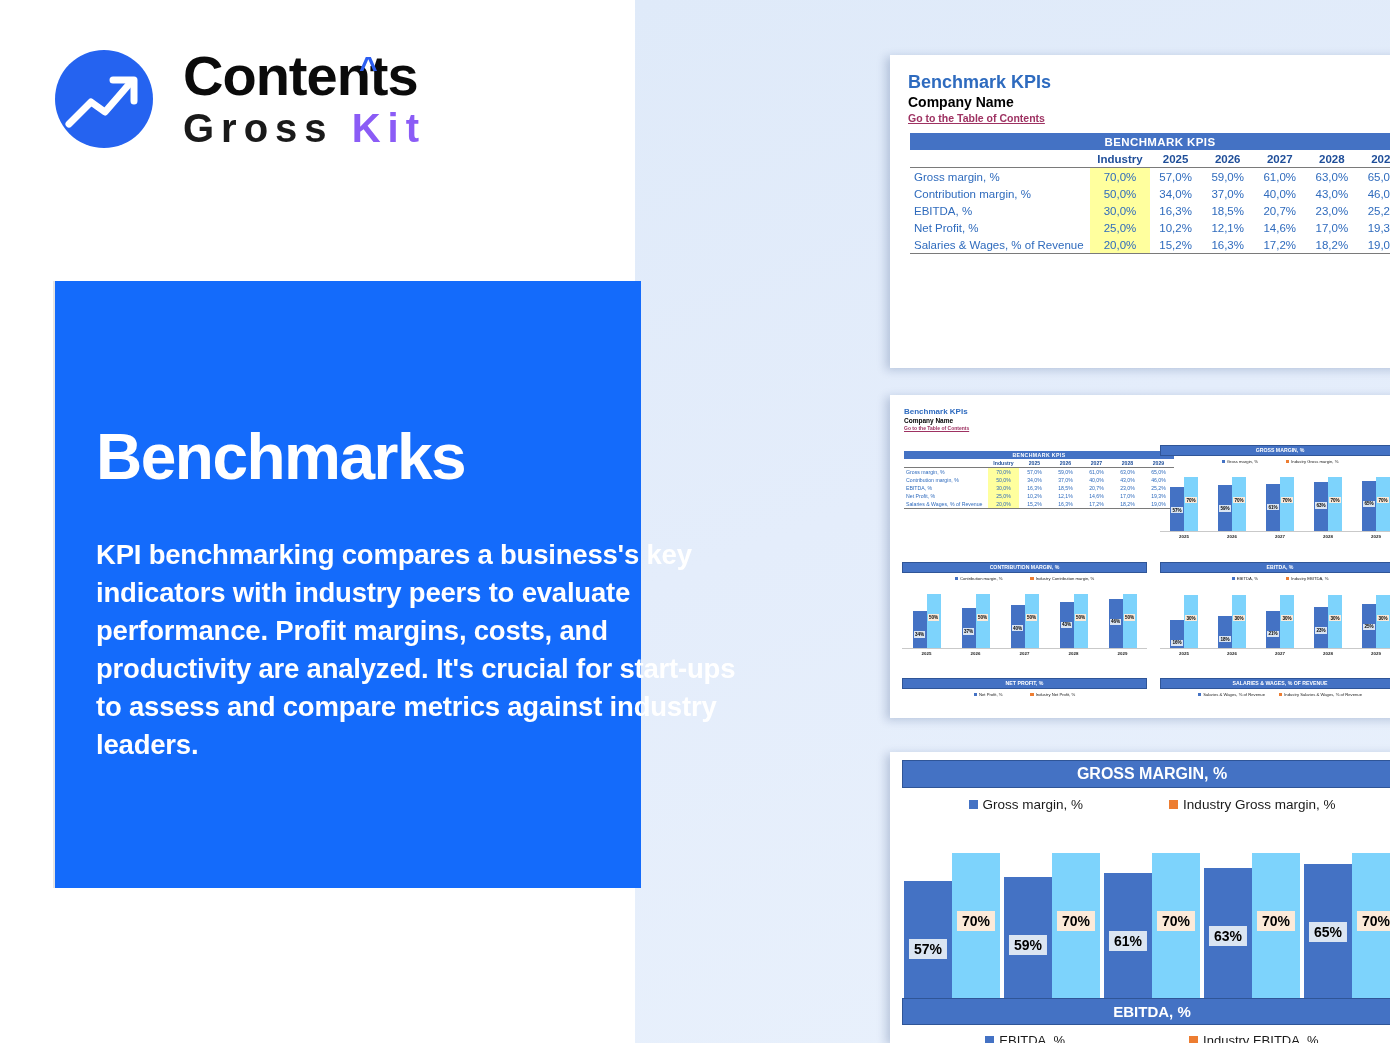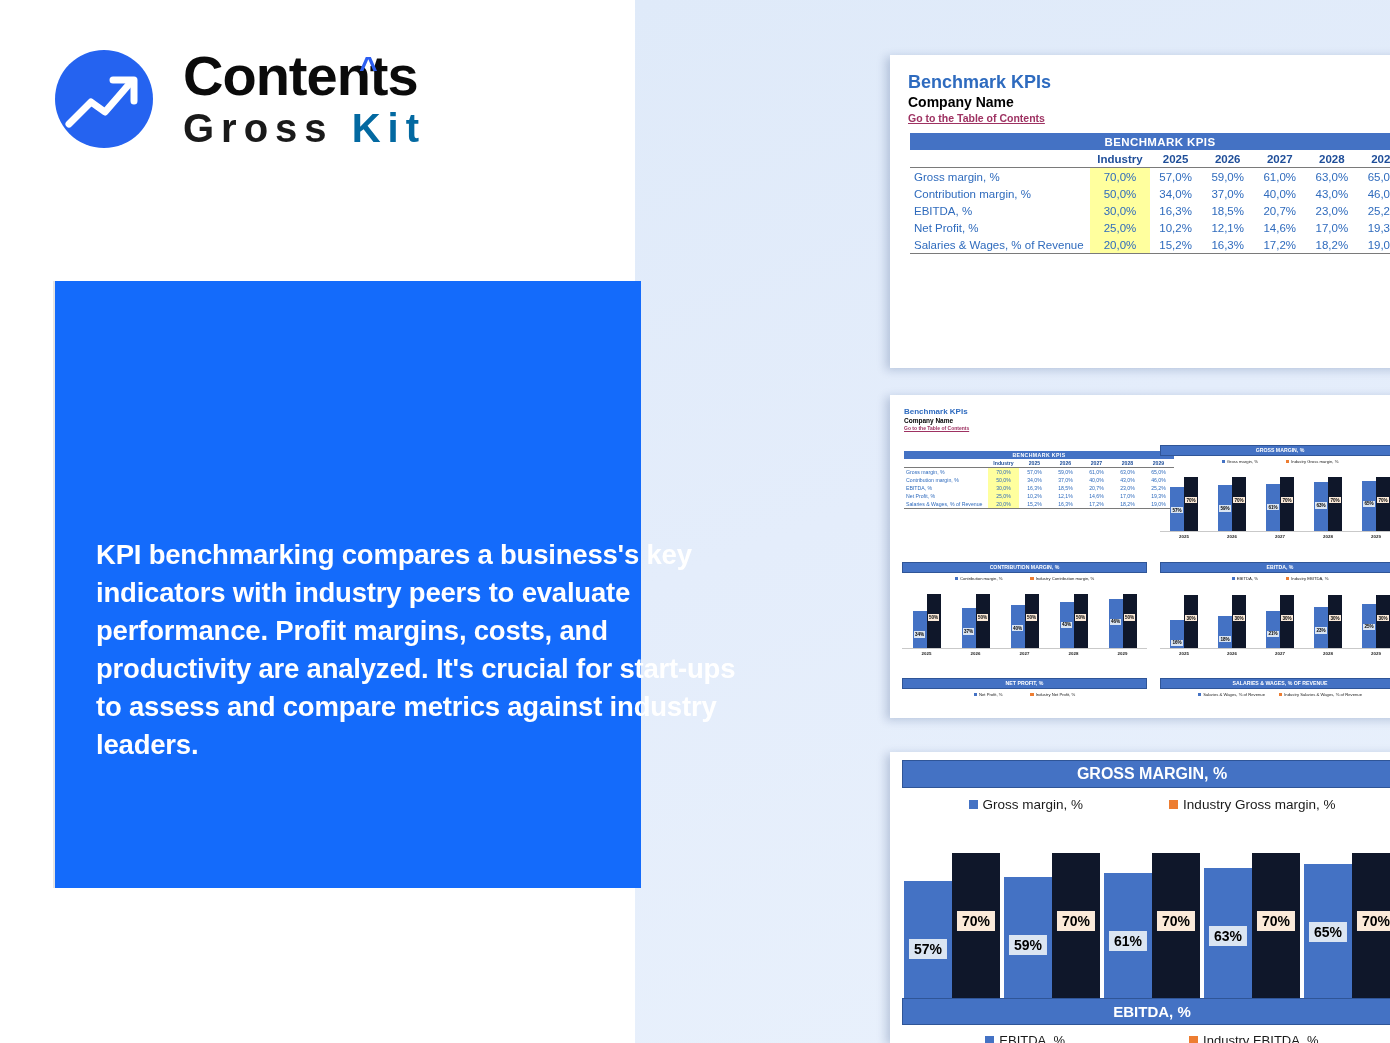--- a/index.html
+++ b/index.html
@@ -25,21 +25,21 @@
   #logo-mark svg{position:absolute;left:0;top:0;}
   #logo-text{position:absolute;left:128px;top:4px;}
   #logo-line1{
     font-size:56px;font-weight:bold;color:#0b0b0b;letter-spacing:-1px;line-height:60px;
     position:relative;
   }
   #logo-line2{
     font-size:40px;font-weight:bold;color:#1a1a1a;letter-spacing:7px;line-height:48px;
     margin-top:-2px;
   }
-  #logo-line2 .kit{color:#0369a1;}
+  #logo-line2 .kit{color:#8b5cf6;}
   .circumflex{
     position:absolute;left:176px;top:-8px;font-size:32px;color:#2c5ef2;font-weight:bold;
   }
   
   #hero-panel{
     position:absolute;left:55px;top:281px;width:586px;height:607px;
     background:#146bfb;
     box-shadow:-2px 0 0 rgba(0,0,0,0.10);
   }
   #hero-title{
@@ -100,21 +100,21 @@
   }
   .chart-legend{display:flex;justify-content:center;align-items:center;width:100%;}
   .legend-item{display:flex;align-items:center;color:#1a1a1a;}
   .legend-swatch{display:inline-block;}
   .sw-blue{background:#4472c4;}
   .sw-orange{background:#ed7d31;}
   .plot{position:relative;width:100%;display:flex;align-items:flex-end;box-sizing:border-box;}
   .grp{flex:1;display:flex;align-items:flex-end;justify-content:center;position:relative;height:100%;}
   .bar{position:relative;}
   .bar.blue{background:#4472c4;}
-  .bar.orange{background:#0f172a;}
+  .bar.orange{background:#7dd3fc;}
   .dlabel{
     position:absolute;left:50%;transform:translateX(-50%);
     font-weight:bold;color:#000;text-align:center;white-space:nowrap;
   }
   .bar.blue .dlabel{background:#dbe5f2;}
   .bar.orange .dlabel{background:#fbead9;}
   .xaxis{display:flex;width:100%;border-top:1px solid #c9c9c9;box-sizing:border-box;}
   .xtick{flex:1;text-align:center;color:#1a1a1a;font-weight:bold;}
 
   
@@ -161,20 +161,21 @@
       <span>Contents</span>
       <span class="circumflex">^</span>
     </div>
     <div id="logo-line2">
       <span>Gross </span><span class="kit">Kit</span>
     </div>
   </div>
 </div>
 
 <div id="hero-panel">
+  <div id="hero-title">Benchmarks</div>
   <div id="hero-body">KPI benchmarking compares a business's key indicators with industry peers to evaluate performance. Profit margins, costs, and productivity are analyzed. It's crucial for start-ups to assess and compare metrics against industry leaders.</div>
 </div>
 
 <div id="panel-top" class="sheet-panel">
   <div class="sheet-head" style="left:18px;top:16px;">
     <div class="sh-title" style="font-size:18px;line-height:22px;">Benchmark KPIs</div>
     <div class="sh-sub" style="font-size:14px;line-height:18px;">Company Name</div>
     <div class="sh-link" style="font-size:10.5px;line-height:14px;">Go to the Table of Contents</div>
   </div>
   <table class="kpi" id="tbl-top">

